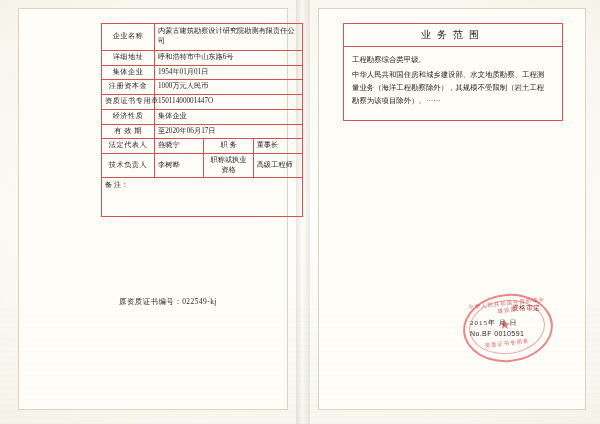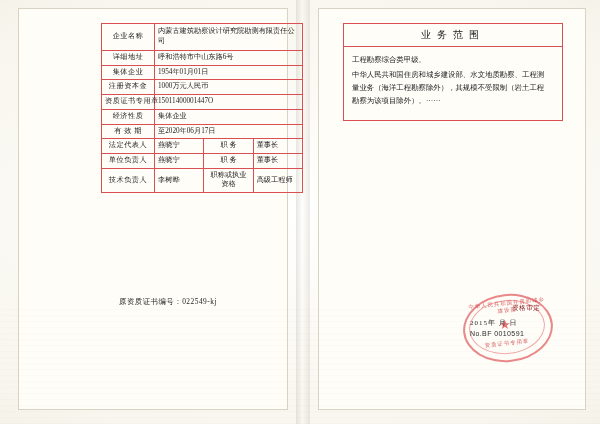--- a/index.html
+++ b/index.html
@@ -173,32 +173,31 @@
         <td class="val" colspan="3">至2020年06月17日</td>
       </tr>
 
       <tr>
         <td class="lbl">法定代表人</td>
         <td class="val">燕晓宁</td>
         <td class="half-lbl">职 务</td>
         <td class="half-val">董事长</td>
       </tr>
       <tr>
-        <td class="lbl">单位负责人</td>
-        <td class="val">燕晓宁</td>
-        <td class="half-lbl">职 务</td>
-        <td class="half-val">董事长</td>
-      </tr>
-      <tr>
         <td class="lbl">技术负责人</td>
         <td class="val">李树晔</td>
         <td class="half-lbl">职称或执业资格</td>
         <td class="half-val">高级工程师</td>
       </tr>
 
+      <tr class="note">
+        <td colspan="4">
+          <span class="note-inner">备 注：</span>
+        </td>
+      </tr>
     </tbody>
       </table>
 
     <div class="cert-line">原资质证书编号：022549-kj</div>
   </div>
 
   <div class="sheet right-sheet">
     <div class="r-box">
       <div class="r-head">业务范围</div>
       <div class="r-body">

